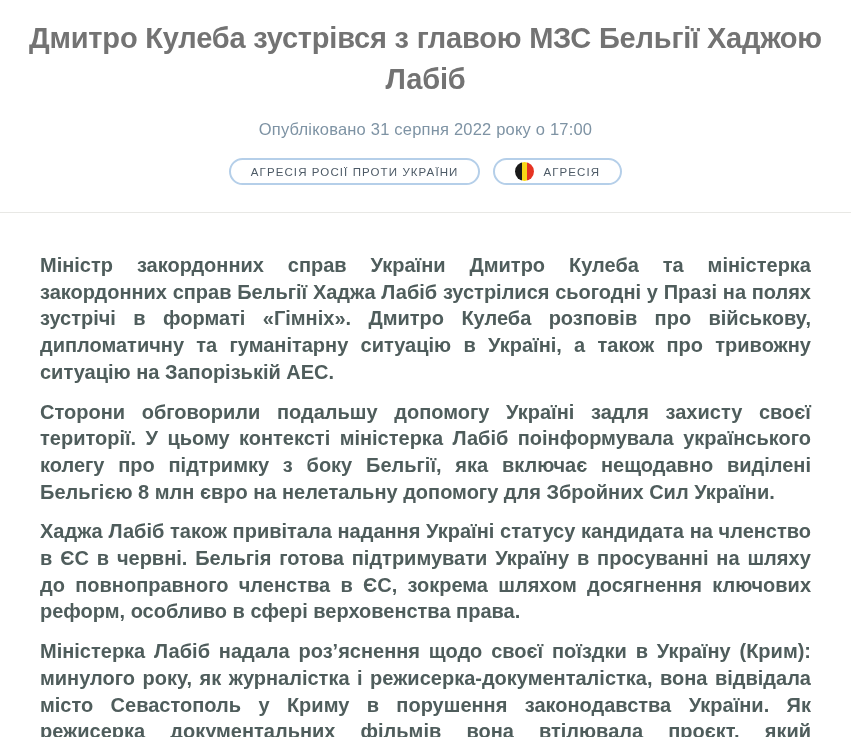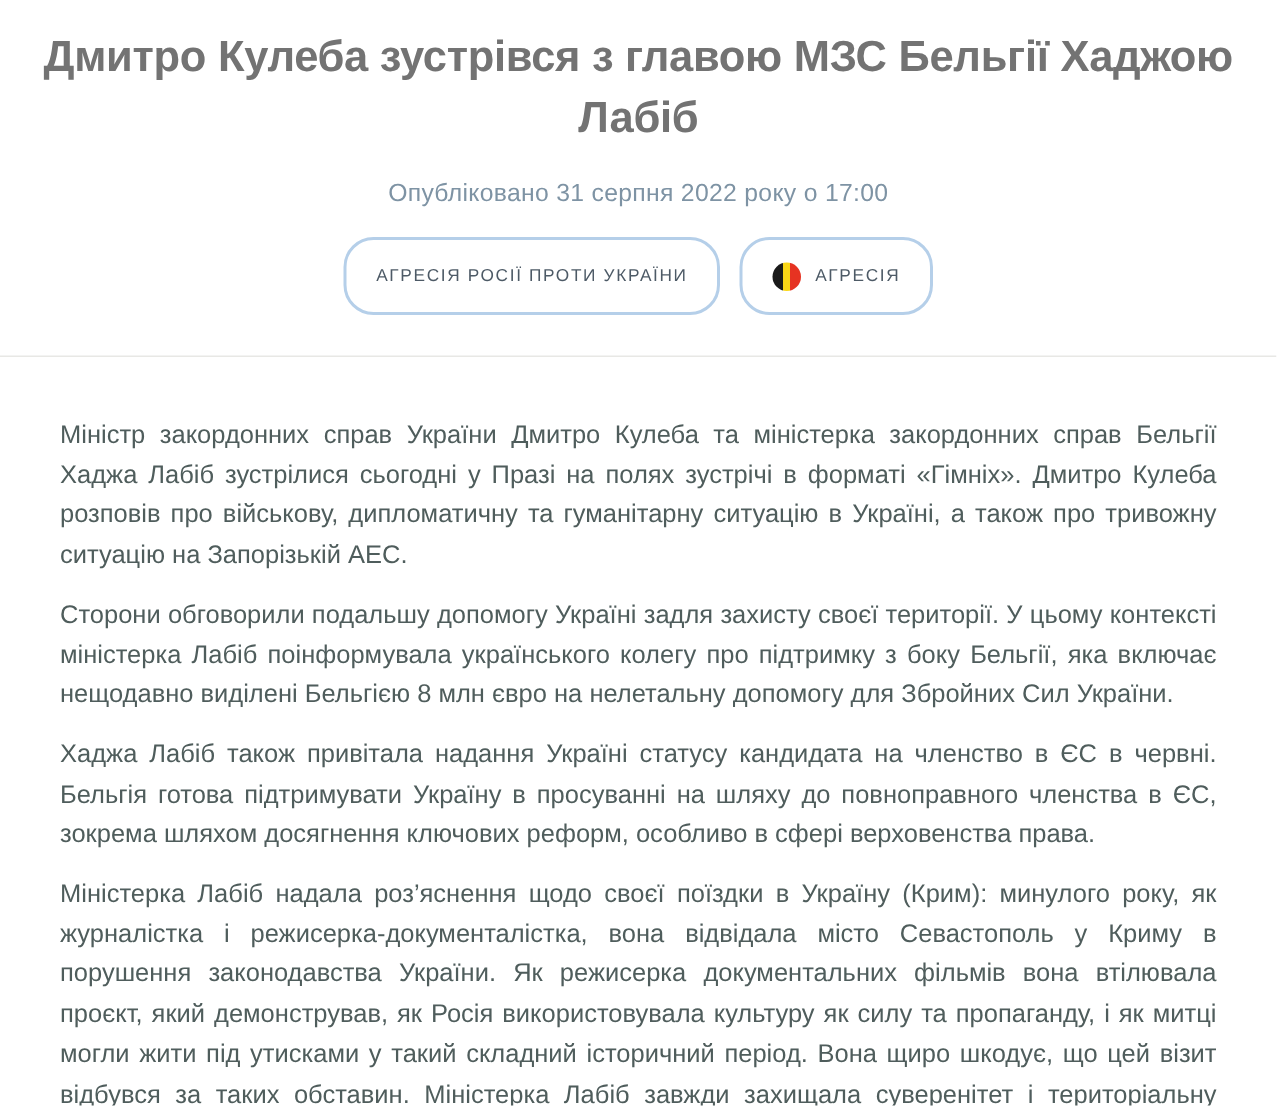--- a/index.html
+++ b/index.html
@@ -39,21 +39,21 @@
     margin-top: 19px;
     display: flex;
     justify-content: center;
     align-items: center;
     gap: 13px;
   }
   .tag {
     display: inline-flex;
     align-items: center;
     gap: 9px;
-    height: 52px;
+    height: 27px;
     padding: 0 20px;
     border: 2px solid #b5cfe9;
     border-radius: 20px;
     background: #ffffff;
     font-size: 11.5px;
     letter-spacing: 1.1px;
     color: #4d5a66;
     text-decoration: none;
     cursor: pointer;
     white-space: nowrap;
@@ -75,24 +75,25 @@
     margin: 27px 0 0;
     width: 100%;
   }
 
   
   .article-body {
     padding: 39px 40px 0;
   }
   .article-body p {
     margin: 0 0 13px;
-    font-size: 17px;
+    font-size: 20px;
     line-height: 26.7px;
     text-align: justify;
     color: #4f5d5c;
+    font-weight: bold;
   }
   .article-body p:last-child { margin-bottom: 0; }
 </style>
 </head>
 <body>
 
 <div class="page">
 
   <header class="article-header">
     <h1 class="title">Дмитро Кулеба зустрівся з главою МЗС Бельгії Хаджою Лабіб</h1>

